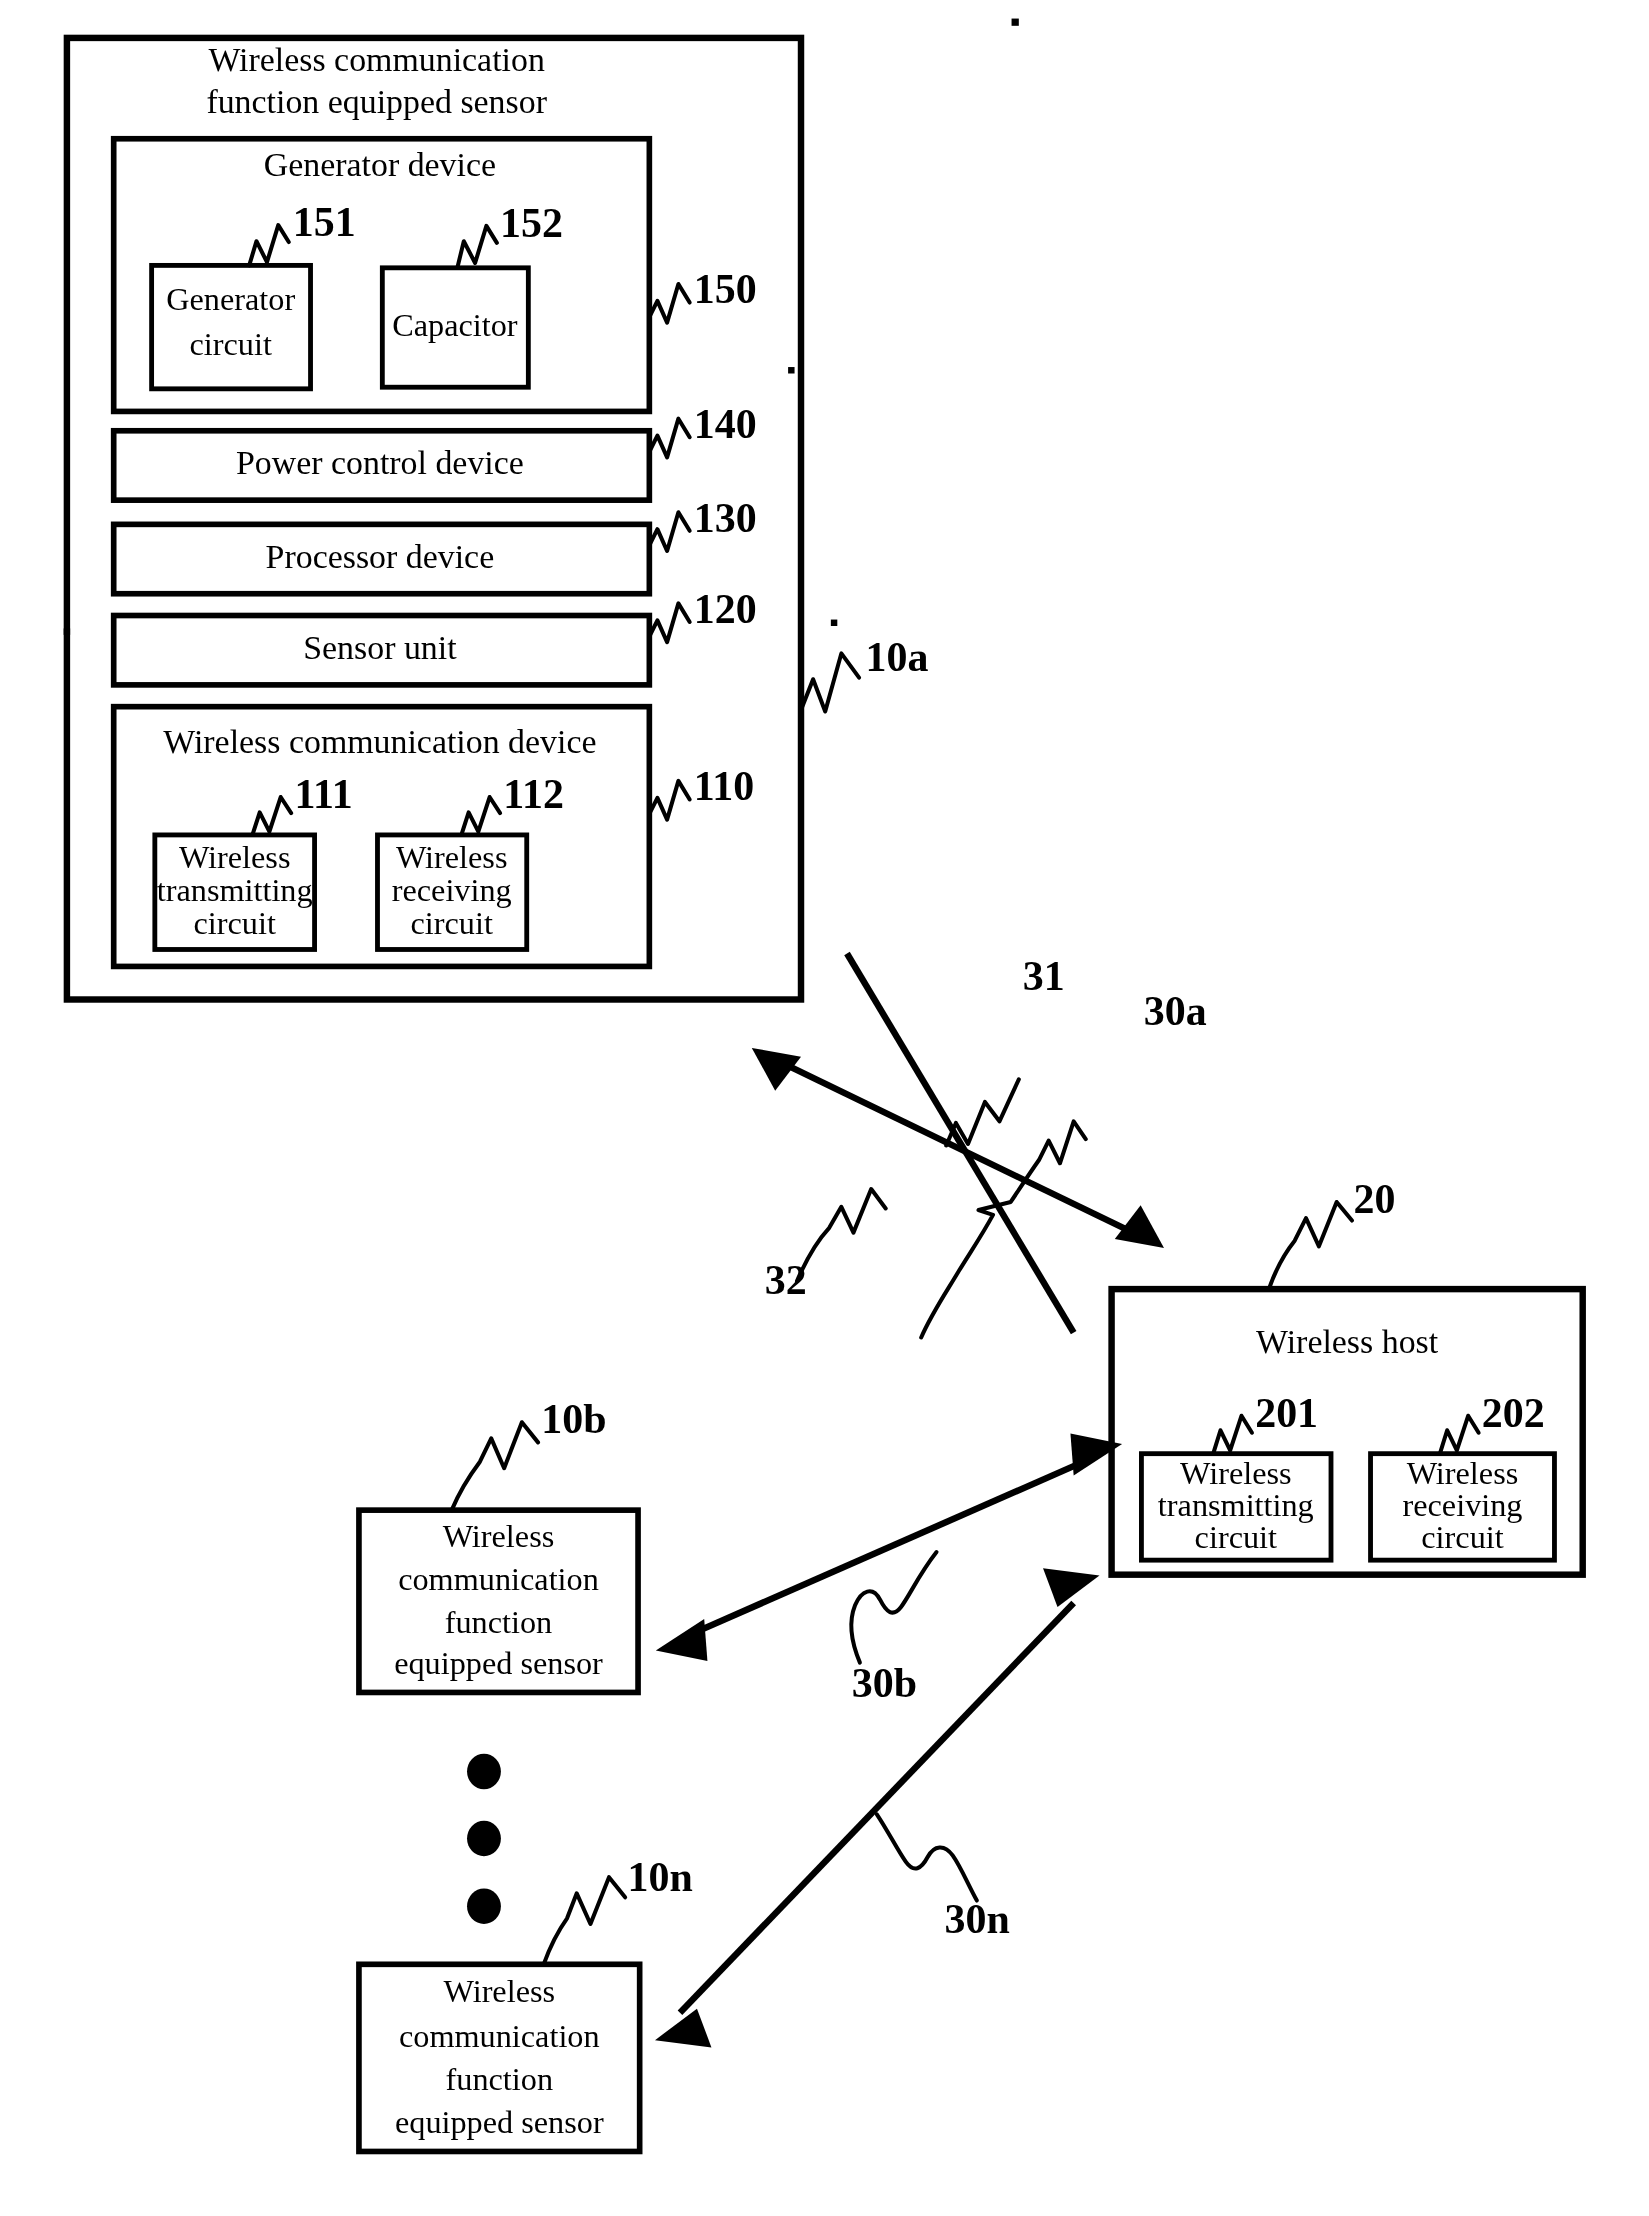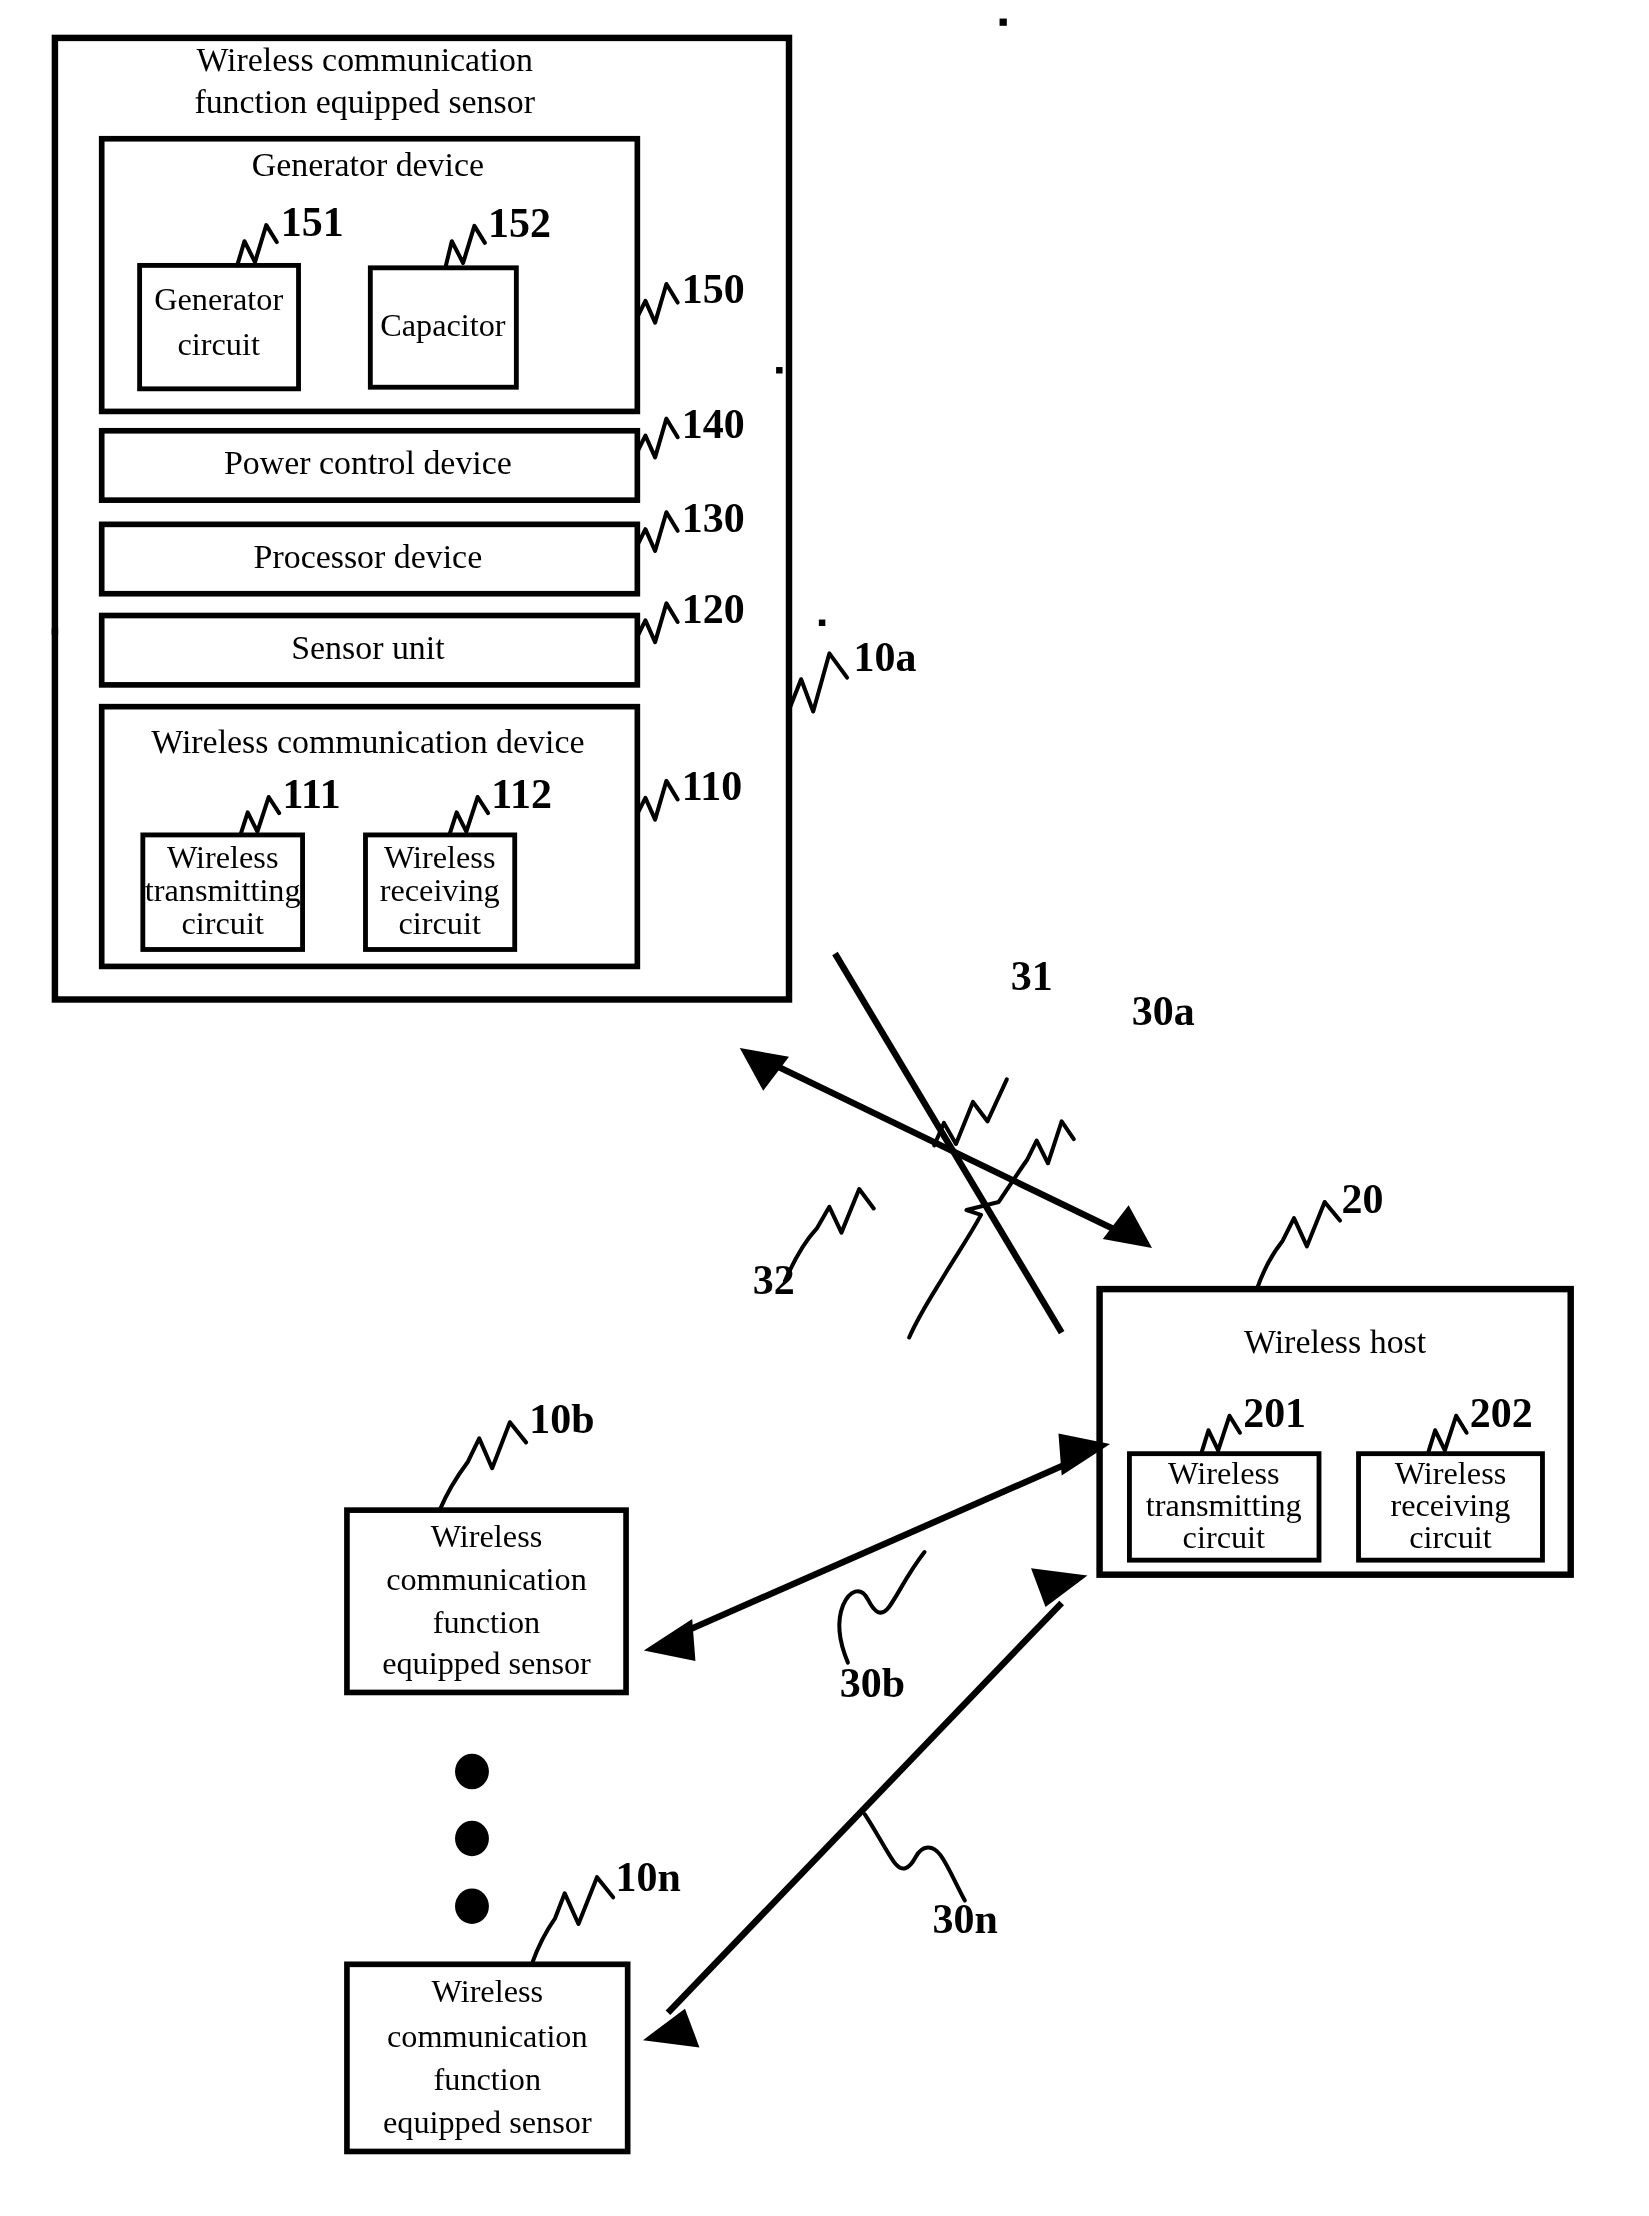--- a/index.html
+++ b/index.html
@@ -10,21 +10,21 @@
   }
   body {
     width: 1649px;
     height: 2216px;
     position: relative;
     font-family: "Liberation Serif", "DejaVu Serif", serif;
     overflow: hidden;
   }
   #figure-root {
     position: absolute;
-    left: 0; top: 0;
+    left: 12px; top: 0;
     width: 1596px;
     height: 2216px;
   }
   svg#fig {
     display: block;
     width: 1649px;
     height: 2216px;
   }
   
   .box {

